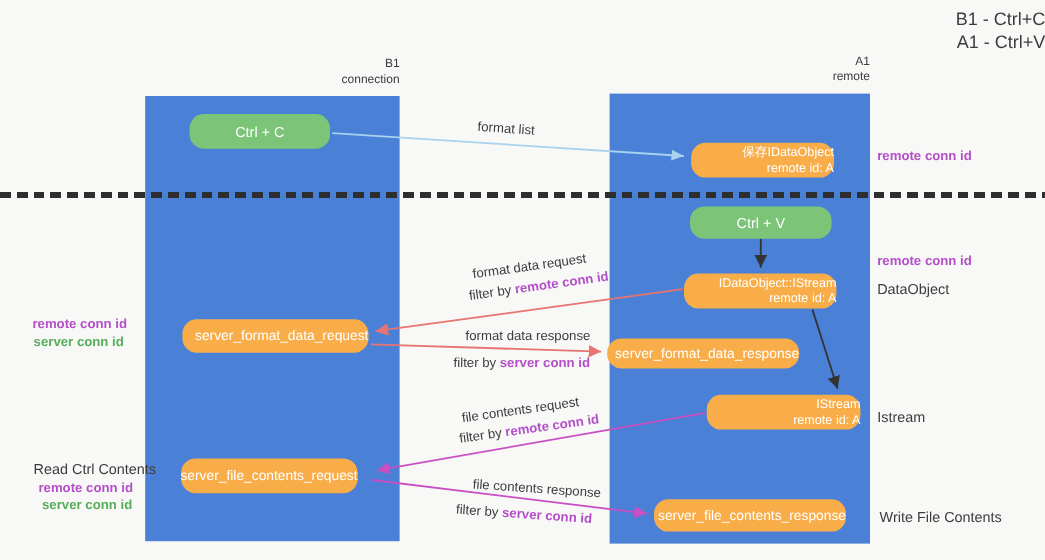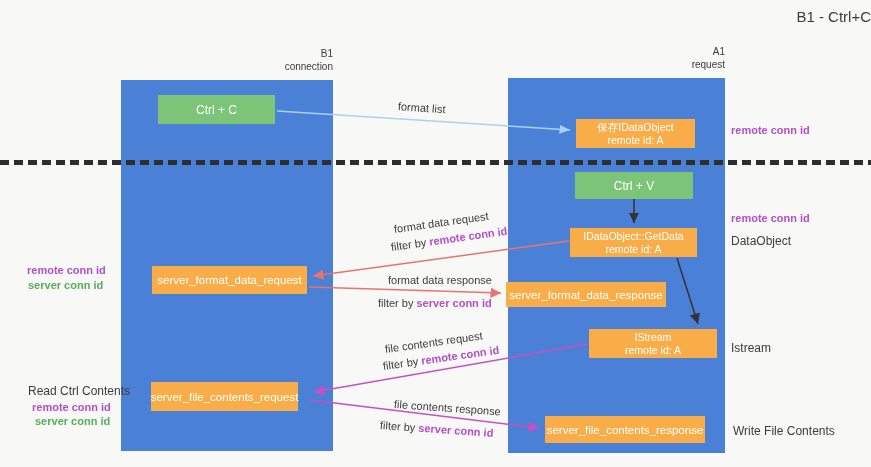--- a/index.html
+++ b/index.html
@@ -10,23 +10,23 @@
     overflow:hidden;
   }
   .canvas { position:relative; width:871px; height:467px; }
   .abs { position:absolute; }
 
   .title { left:0; right:0; top:7px; text-align:right; font-size:15px; line-height:19px; color:#3c3c3c; }
 
   .lane-header { text-align:right; font-size:10px; line-height:13px; color:#3c3c3c; }
   .lane { background:var(--lane,#4a80d6); }
 
-  .node { color:#ffffff; display:flex; flex-direction:column; align-items:center; justify-content:center; text-align:center; white-space:nowrap; }
+  .node { color:#ffffff; display:flex; flex-direction:column; align-items:center; justify-content:center; text-align:center; white-space:nowrap;border-radius:12px; }
   .green  { background:var(--green-box,#7cc478); font-size:12px; }
-  .orange { background:var(--orange-box,#f9ad49); }
+  .orange { background:var(--orange-box,#f9ad49);align-items:flex-end; }
   .one { font-size:11.5px; }
   .two { font-size:10.5px; line-height:13px; }
 
   .elabel { font-size:11px; color:#3c3c3c; white-space:nowrap; transform-origin:left center; }
   .slabel { font-size:12px; color:#3c3c3c; white-space:nowrap; }
   .bold-purple { color:var(--purple-text,#b44fc8); font-weight:bold; }
   .bold-green  { color:var(--green-text,#56ad5a);  font-weight:bold; }
   .sp { margin-left:3px; }
 
   .dashline {
@@ -35,29 +35,30 @@
   }
   svg.arrows { left:0; top:0; pointer-events:none; }
 </style>
 </head>
 <body>
 
 <div class="canvas">
 
   <div class="abs title">
     <div>B1 - Ctrl+C</div>
+    <div>A1 - Ctrl+V</div>
   </div>
 
   <div class="abs lane-header" style="left:121px;top:47px;width:212px">
     <div>B1</div>
     <div>connection</div>
   </div>
   <div class="abs lane-header" style="left:508px;top:45px;width:217px">
     <div>A1</div>
-    <div>request</div>
+    <div>remote</div>
   </div>
 
   <div class="abs lane" style="left:121px;top:80px;width:212px;height:371px"></div>
   <div class="abs lane" style="left:508px;top:78px;width:217px;height:375px"></div>
 
   <div class="abs dashline"></div>
 
   <svg class="abs arrows" width="871" height="467" viewBox="0 0 871 467">
     <defs>
       <marker id="m-blue" markerWidth="8" markerHeight="8" refX="7" refY="3" orient="auto">
@@ -89,21 +90,21 @@
   <div class="abs node orange two" style="left:576px;top:119px;width:119px;height:29px">
     <div>保存IDataObject</div>
     <div>remote id: A</div>
   </div>
 
   <div class="abs node green" style="left:575px;top:172px;width:118px;height:27px">
     <div>Ctrl + V</div>
   </div>
 
   <div class="abs node orange two" style="left:570px;top:228px;width:127px;height:29px">
-    <div>IDataObject::GetData</div>
+    <div>IDataObject::IStream</div>
     <div>remote id: A</div>
   </div>
 
   <div class="abs node orange one" style="left:152px;top:266px;width:155px;height:28px">
     <div>server_format_data_request</div>
   </div>
 
   <div class="abs node orange one" style="left:506px;top:282px;width:160px;height:25px">
     <div>server_format_data_response</div>
   </div>

